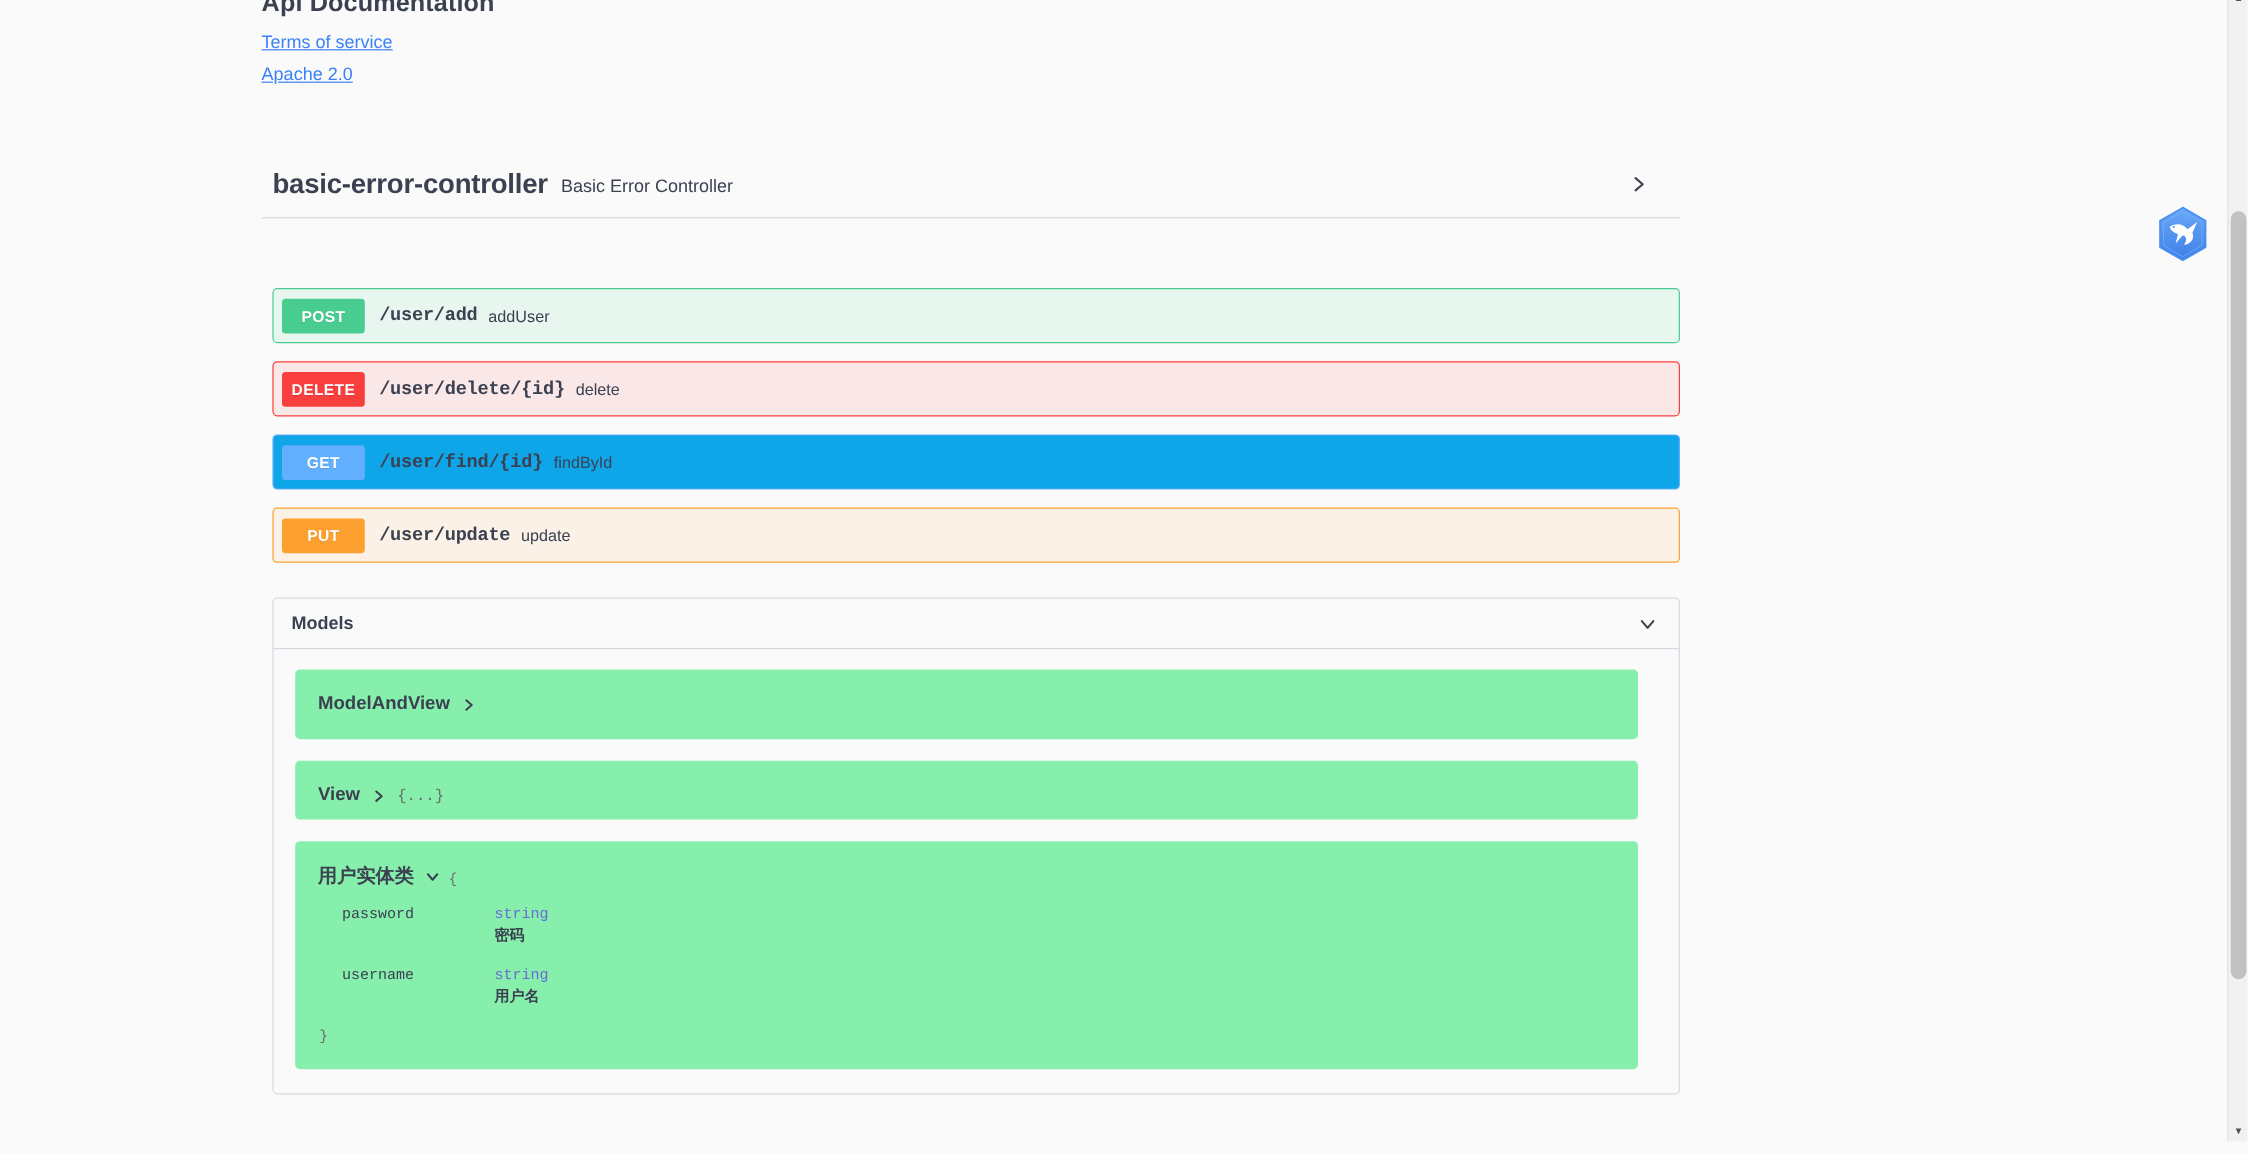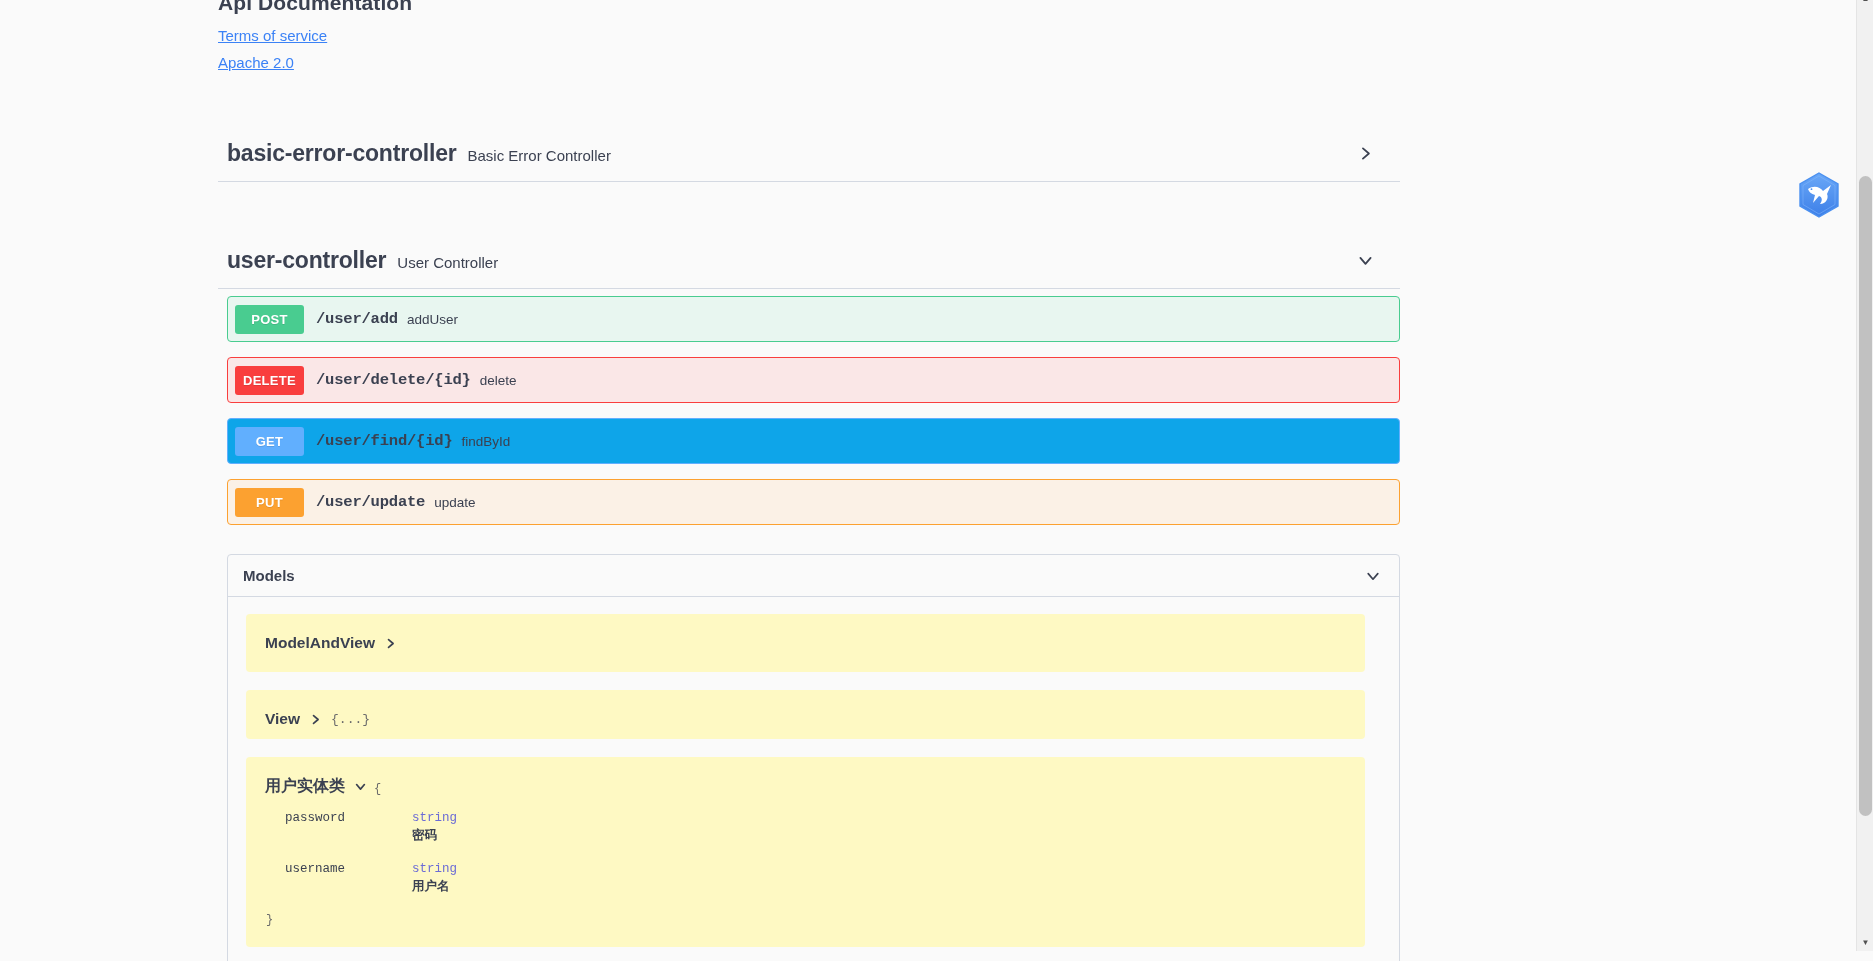--- a/index.html
+++ b/index.html
@@ -170,21 +170,21 @@
   .models-arrow {
     margin-left: auto;
     color: #3b4151;
     display: flex;
     align-items: center;
   }
   .models-body {
     padding: 17px 18px 20px 18px;
   }
   .model-container {
-    background: #fef9c3;
+    background: #86efac;
     border-radius: 4px;
     margin: 0 16px 18px 0;
     padding: 14px 20px 14px 19px;
     position: relative;
   }
   .model-container:last-child { margin-bottom: 0; }
 
   .model-head {
     display: flex;
     align-items: center;
@@ -317,29 +317,20 @@
           <span class="tag-desc">Basic Error Controller</span>
           <span class="tag-arrow">
             <svg width="17" height="17" viewBox="0 0 20 20" fill="none" stroke="currentColor" stroke-width="2.1" stroke-linecap="round" stroke-linejoin="round">
                 <polyline points="7 4 14 10 7 16"></polyline>
               </svg>
           </span>
         </div>
       </div>
 
       <div class="tag-section" style="margin-top:51px;">
-        <div class="tag-header">
-          <span class="tag-title">user-controller</span>
-          <span class="tag-desc">User Controller</span>
-          <span class="tag-arrow">
-            <svg width="17" height="17" viewBox="0 0 20 20" fill="none" stroke="currentColor" stroke-width="2.1" stroke-linecap="round" stroke-linejoin="round">
-                <polyline points="4 7 10 14 16 7"></polyline>
-              </svg>
-          </span>
-        </div>
 
         <div class="tag-ops">
 
           <div class="opblock post">
             <span class="op-method">POST</span>
             <span class="op-path">/user/add</span>
             <span class="op-summary">addUser</span>
           </div>
 
           <div class="opblock delete">

